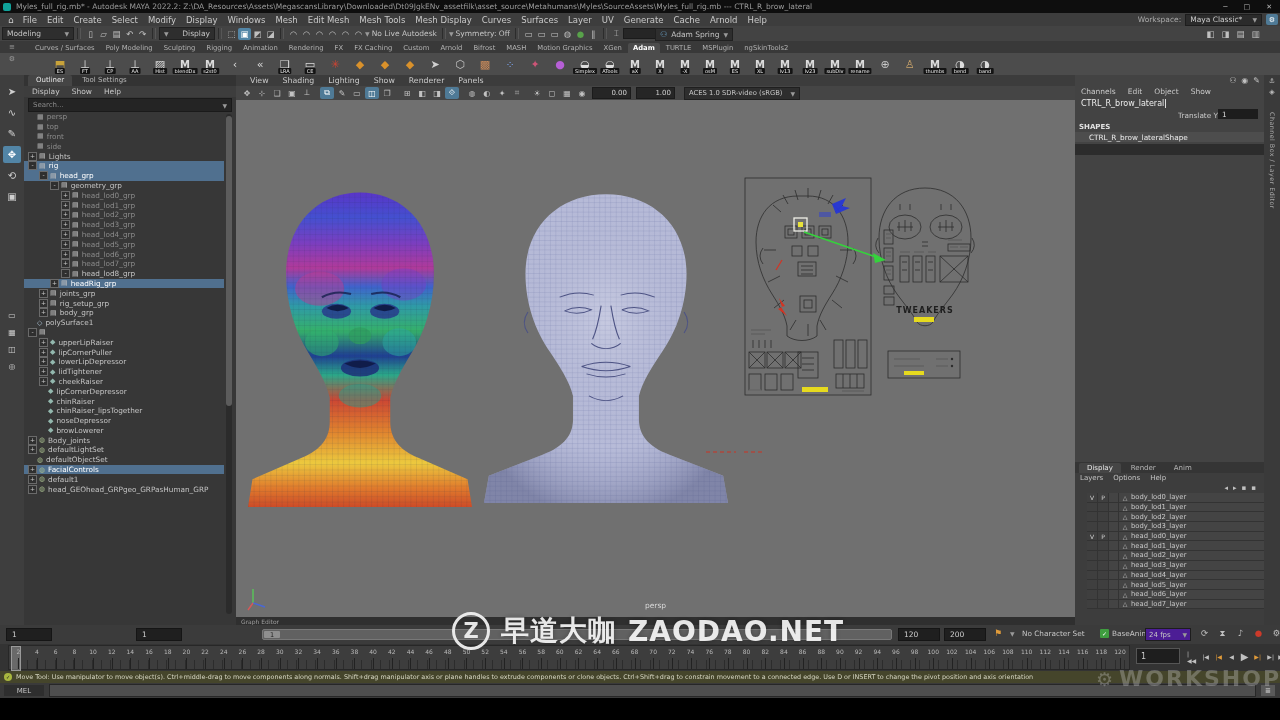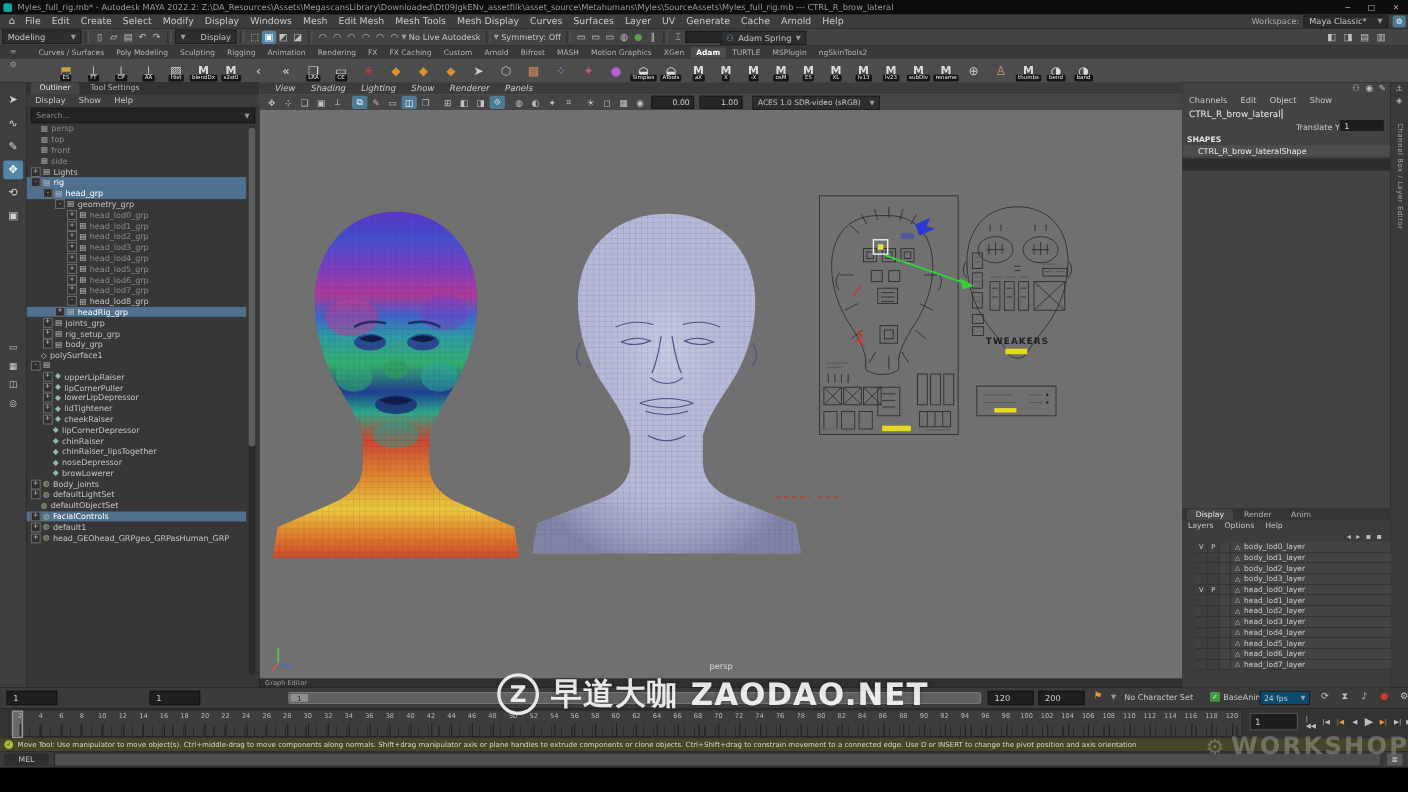--- a/index.html
+++ b/index.html
@@ -69,21 +69,21 @@
   .o-row.sel{background:#50708f;color:#fff;}
   .o-exp{width:7px;height:7px;border:1px solid #6a6a6a;background:#2f2f2f;color:#c8c8c8;font-size:6px;
          line-height:6px;text-align:center;margin-right:2px;flex:none;}
   .o-icon{font-size:7px;margin-right:3px;flex:none;}
   #outliner-scroll{position:absolute;left:226px;top:114px;width:6px;height:500px;background:#2b2b2b;border-radius:3px;}
   #outliner-thumb{position:absolute;left:0;top:2px;width:6px;height:290px;background:#5c5c5c;border-radius:3px;}
   
   #viewport{left:236px;top:75px;width:839px;height:542px;background:#707070;}
   #vp-menus{height:11px;background:#3c3c3c;display:flex;gap:2px;font-size:7.8px;color:#c9c9c9;
             align-items:center;padding-left:8px;}
-  .vp-menu{padding:0 6px;font-style:italic;}
+  .vp-menu{padding:0 6px;}
   #vp-icons{height:14px;background:#454545;display:flex;align-items:center;gap:1px;padding-left:4px;}
   .vp-ic{width:14px;height:12px;display:flex;align-items:center;justify-content:center;font-size:8px;color:#c2c2c2;flex:none;}
   .vp-ic.active{background:#4f7a96;border-radius:2px;color:#fff;}
   .vp-field{background:#262626;border:1px solid #1b1b1b;color:#d0d0d0;font-size:7px;height:10px;width:34px;
             display:flex;align-items:center;justify-content:flex-end;padding-right:3px;margin:0 2px;flex:none;}
   #vp-colorspace{background:#2e2e2e;border:1px solid #1f1f1f;color:#c6c6c6;font-size:6.8px;height:11px;
                  display:flex;align-items:center;gap:8px;padding:0 4px;margin-left:6px;white-space:nowrap;}
   #vp-canvas{position:absolute;left:0;top:25px;width:839px;height:517px;overflow:hidden;}
   #persp-label{position:absolute;bottom:7px;left:50%;transform:translateX(-50%);font-size:7.5px;color:#dadada;}
   #graphbar{left:236px;top:617px;width:839px;height:8px;background:#2f2f2f;font-size:6px;color:#9e9e9e;
@@ -120,21 +120,21 @@
   #rangerow{left:0;top:625px;width:1280px;height:19px;background:#3b3b3b;}
   .num-field{position:absolute;height:13px;background:#1f1f1f;border:1px solid #151515;color:#cfcfcf;
              font-size:7.5px;display:flex;align-items:center;padding-left:5px;box-sizing:border-box;}
   #range-bar{position:absolute;left:262px;top:4px;width:630px;height:11px;background:#616161;
              border:1px solid #787878;border-radius:2px;box-sizing:border-box;}
   #range-handle{position:absolute;left:1px;top:1px;width:16px;height:7px;background:#8f8f8f;color:#1e1e1e;
                 font-size:6.5px;display:flex;align-items:center;justify-content:center;border-radius:1px;}
   .rr-item{position:absolute;font-size:7.3px;color:#c6c6c6;display:flex;align-items:center;gap:3px;white-space:nowrap;}
   .green-box{width:9px;height:9px;background:#3f9c3f;border-radius:1px;color:#fff;font-size:6px;
              display:flex;align-items:center;justify-content:center;}
-  #fps-dd{position:absolute;left:1145px;top:3px;width:46px;height:13px;background:#0c4a6e;border:1px solid #1d1d1d;
+  #fps-dd{position:absolute;left:1145px;top:3px;width:46px;height:13px;background:#4c1d95;border:1px solid #1d1d1d;
           color:#c6c6c6;font-size:7px;display:flex;align-items:center;justify-content:space-between;
           padding:0 3px;box-sizing:border-box;}
   
   #timerow{left:0;top:644px;width:1280px;height:27px;background:#333;}
   #ruler{position:absolute;left:8px;top:1px;width:1122px;height:25px;background:#3d3d3d;border:1px solid #272727;
          box-sizing:border-box;display:flex;}
   #ruler-minor{position:absolute;left:0;bottom:0;width:100%;height:9px;
                background:repeating-linear-gradient(90deg,transparent 0 8.3px,#2c2c2c 8.3px 9.3px);}
   .tick{flex:1;position:relative;font-size:6px;color:#b8b8b8;text-align:center;padding-top:2px;}
   .tick::after{content:"";position:absolute;left:50%;bottom:0;width:1px;height:11px;background:#222;}

